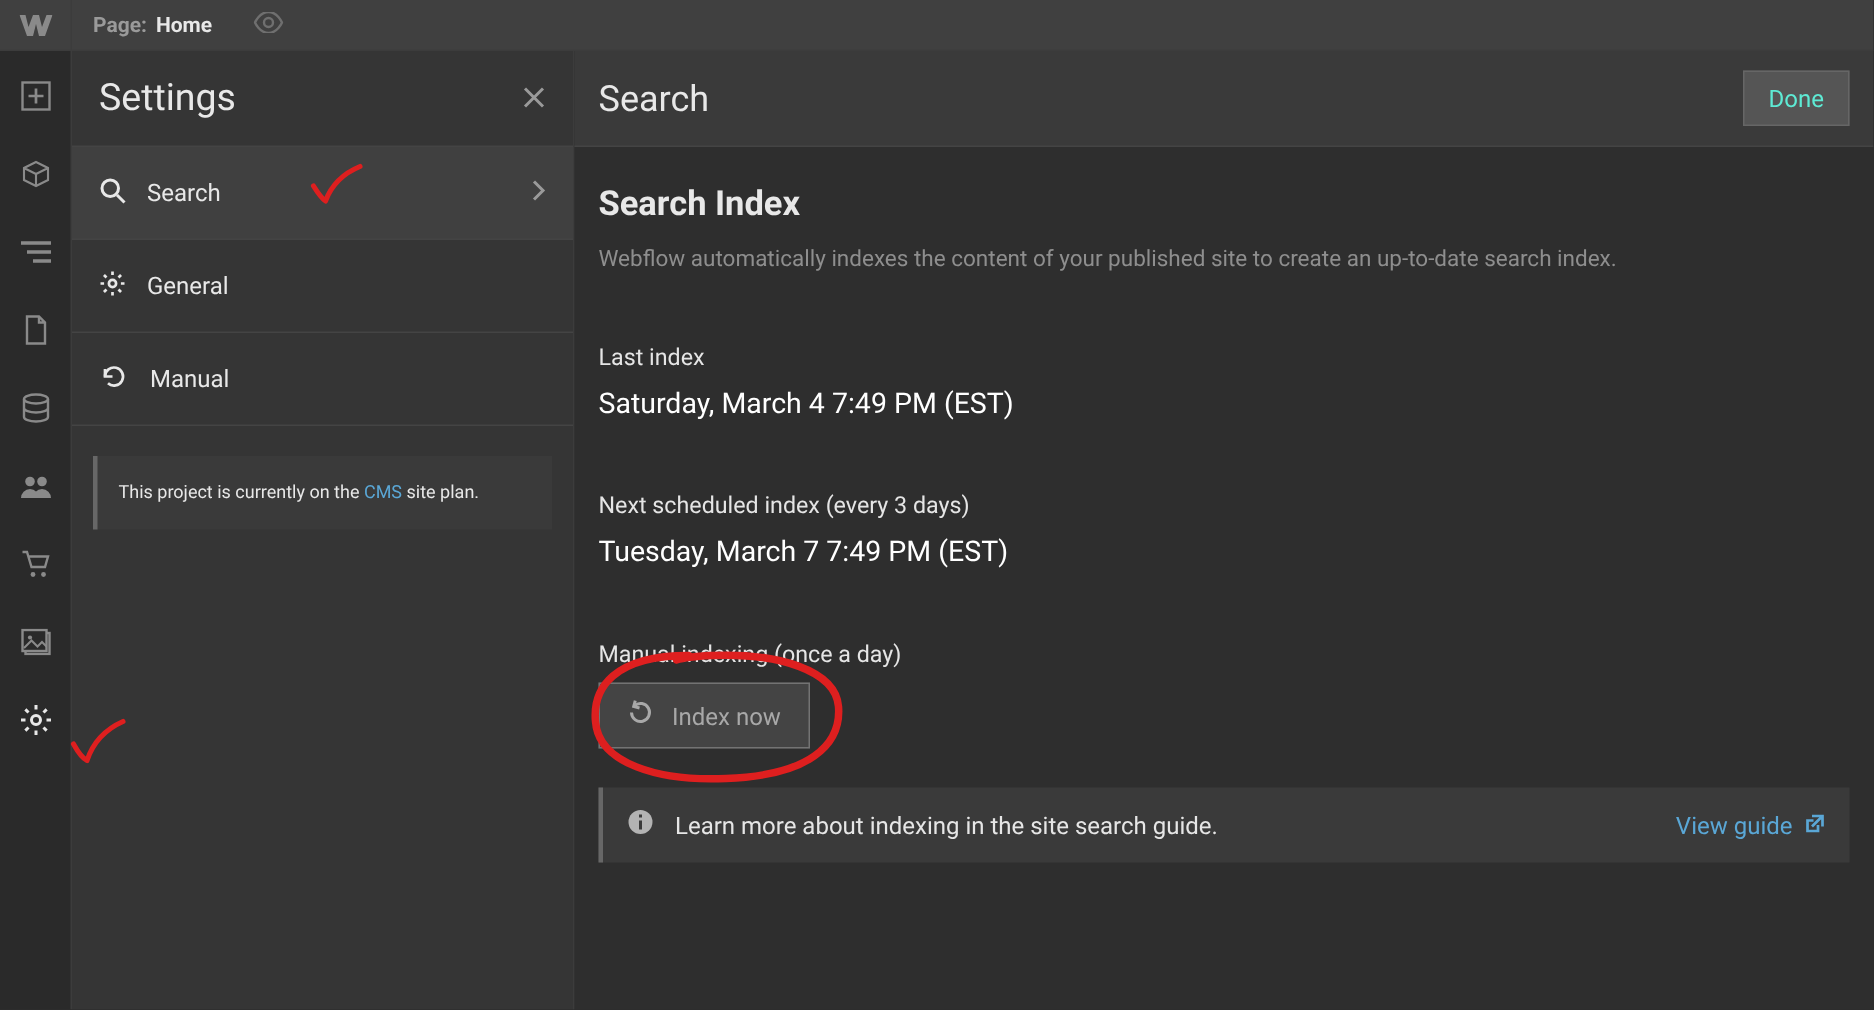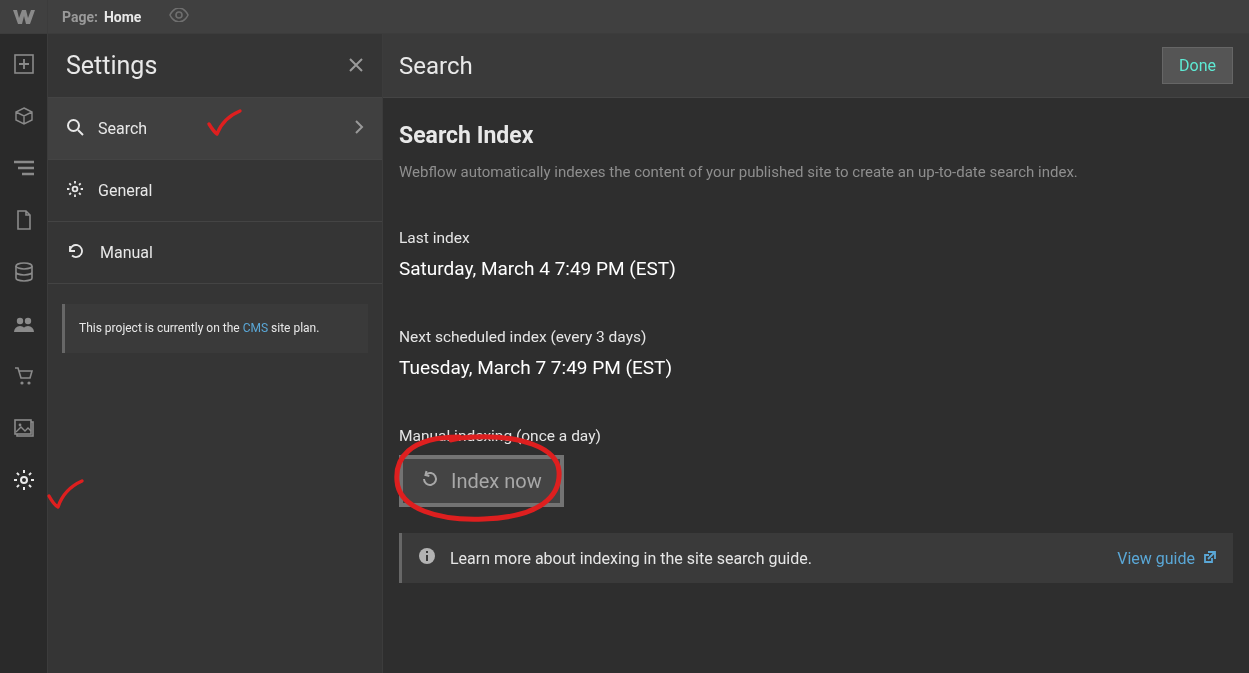--- a/index.html
+++ b/index.html
@@ -40,21 +40,21 @@
     .mainhead h1 { font-size:24px; font-weight:400; color:#e8e8e8; }
     .donebtn { background:#555; border:1px solid #666; color:#5eead4; padding:8px 16px; font-size:16px; cursor:pointer;margin-left:18px; }
 
     .content { padding:24px 16px 0 16px; }
     .content h2 { font-size:23px; font-weight:700; color:#e8e8e8; margin-bottom:14px; }
     .content .desc { color:#8e8e8e; font-size:15px; margin-bottom:8px; }
     .block { margin-bottom:24px; }
     .block .lbl { color:#e5e5e5; font-size:15.5px; margin-bottom:10px;margin-top:48px; }
     .block .val { color:#ffffff; font-size:19px; }
 
-    .indexbtn { display:inline-flex; align-items:center; gap:12px; background:#444; border:4px solid #737373; color:#a8a8a8; padding:10px 18px; font-size:20px; cursor:pointer; }
+    .indexbtn { display:inline-flex; align-items:center; gap:12px; background:#444; border:1px solid #737373; color:#a8a8a8; padding:10px 18px; font-size:16px; cursor:pointer; }
 
     .guidebar { margin-top:26px; border-left:3px solid #676767; background:#3a3a3a; display:flex; align-items:center; justify-content:space-between; padding:14px 16px;gap:30px; }
     .guidebar .gl { display:flex; align-items:center; gap:14px; color:#e6e6e6; font-size:16px; }
     .guidebar .gr { color:#5aa7d6; font-size:16px; display:flex; align-items:center; gap:8px; cursor:pointer; }
 
     
     .annot-check { position:absolute; pointer-events:none; }
     .annot-check svg path { stroke:#de1f1f; stroke-width:3.4; fill:none; stroke-linecap:round; stroke-linejoin:round; }
 
     

